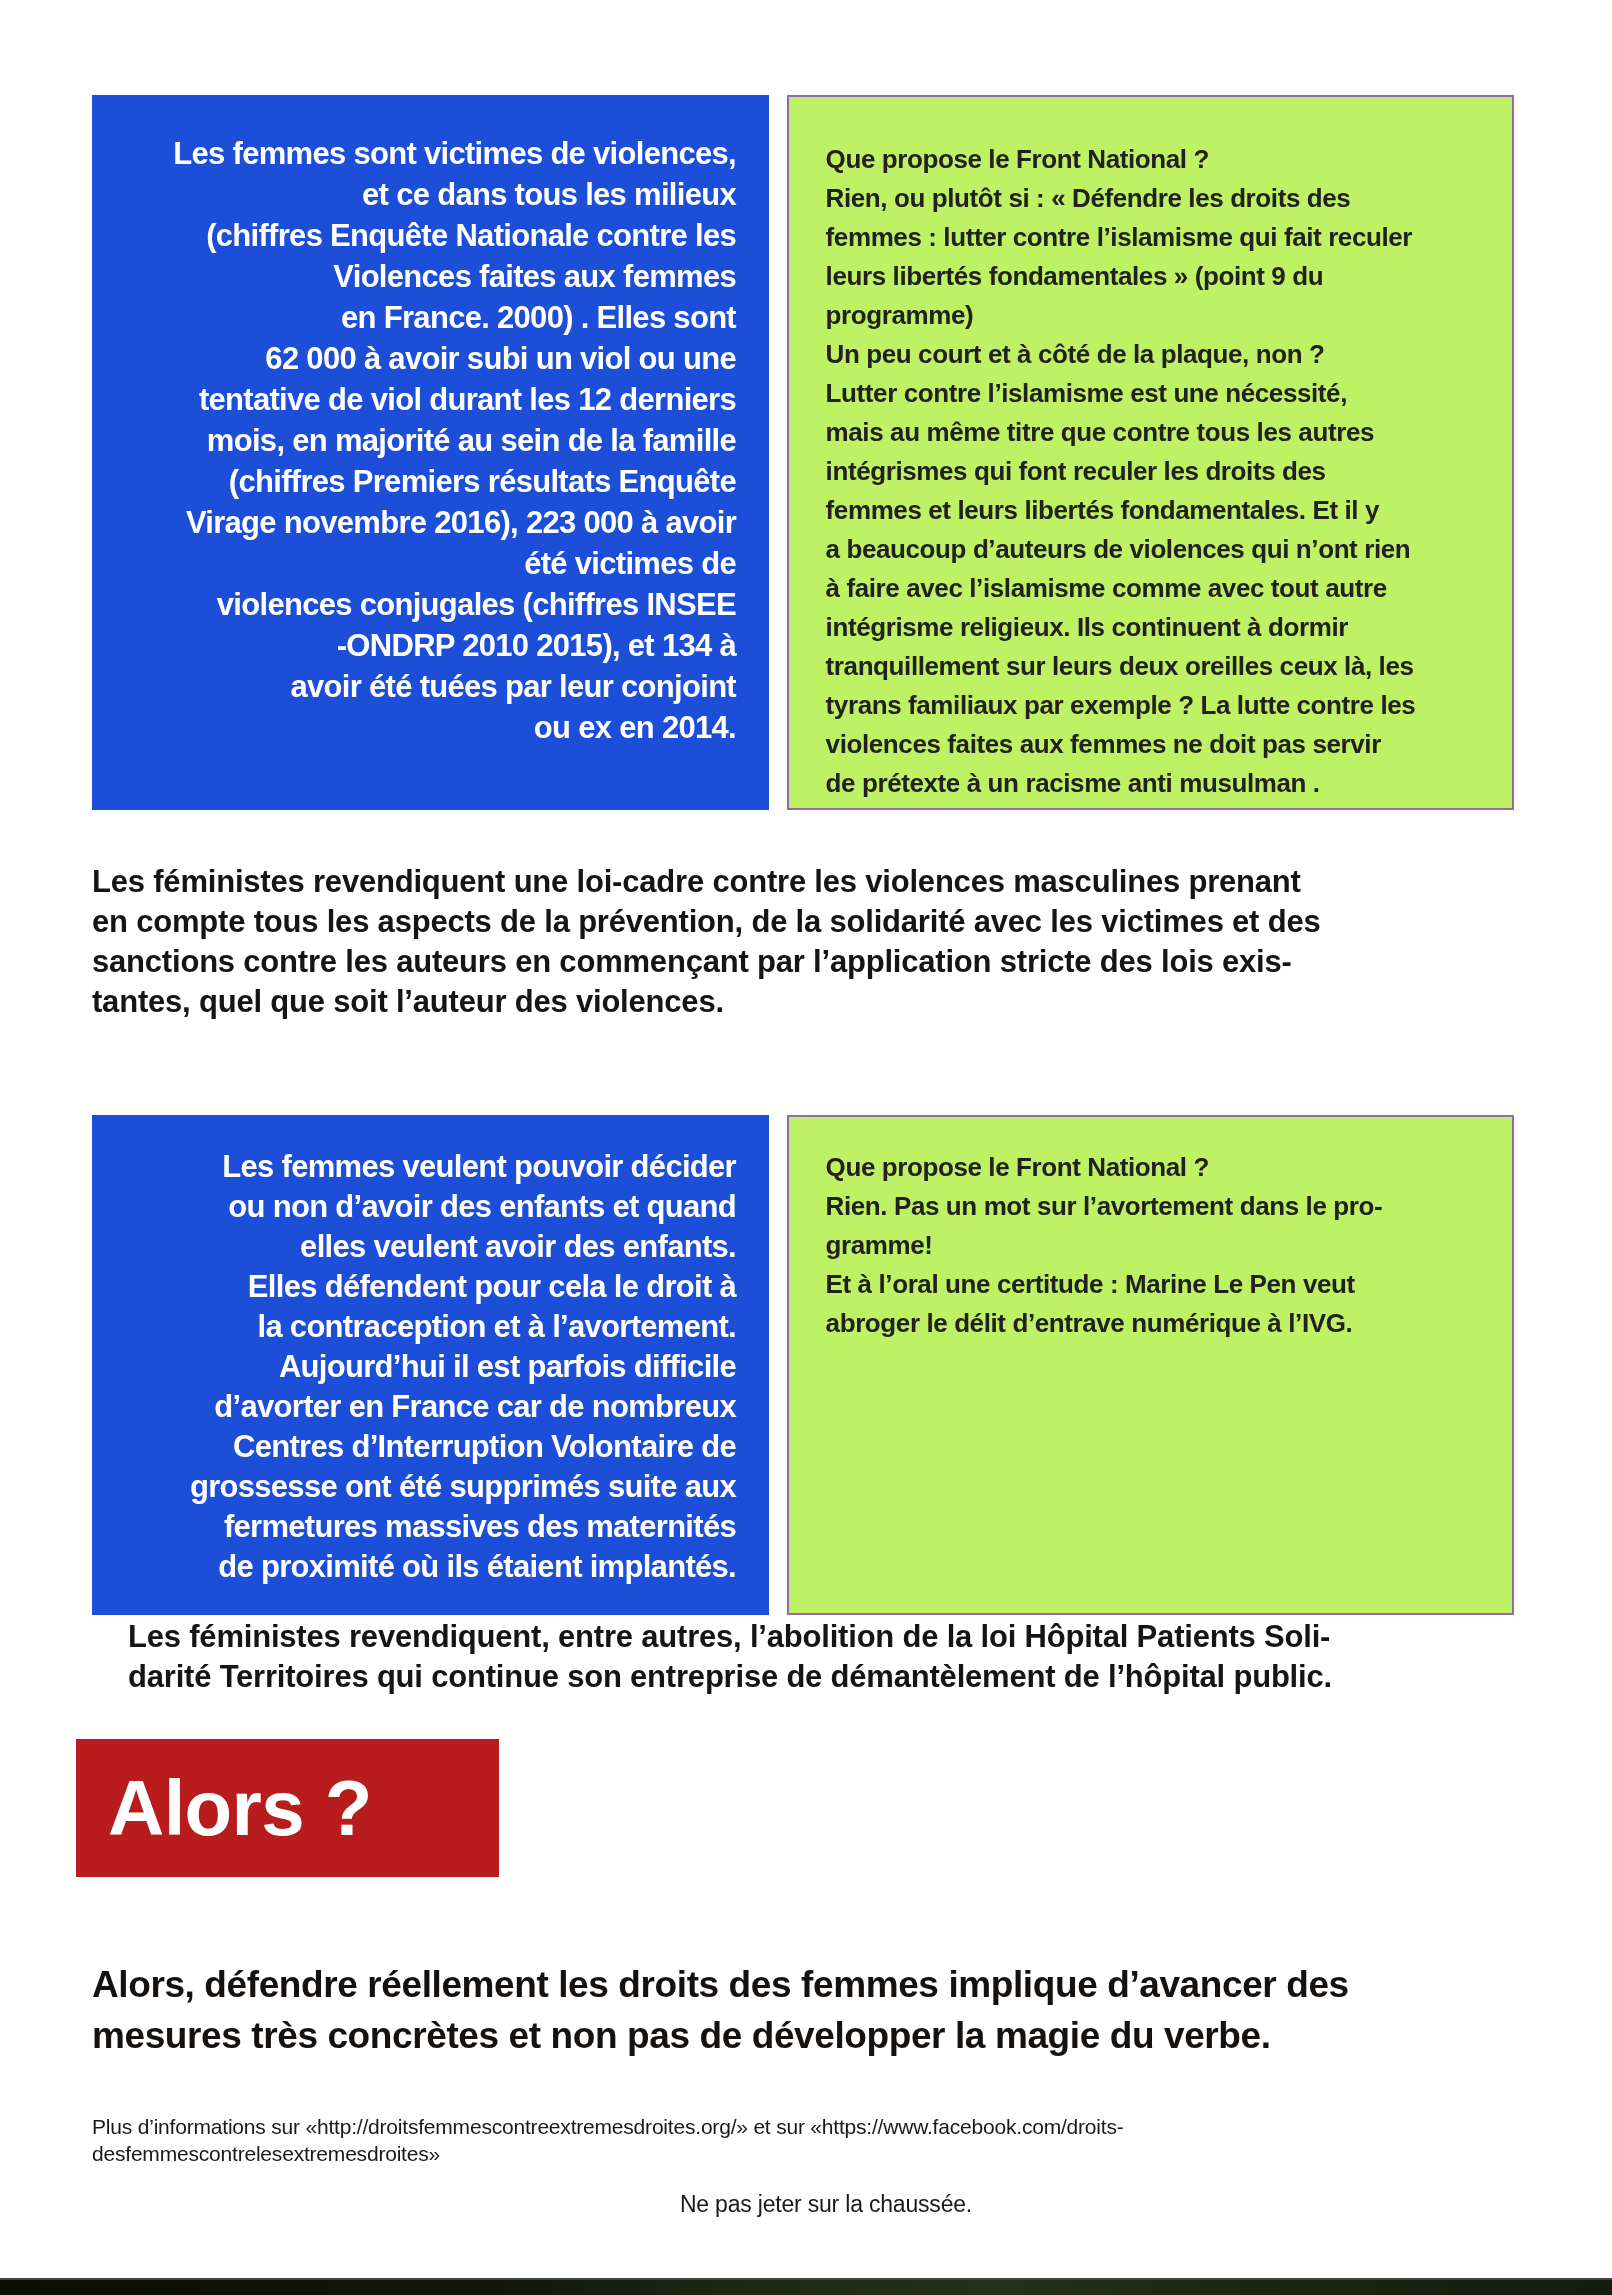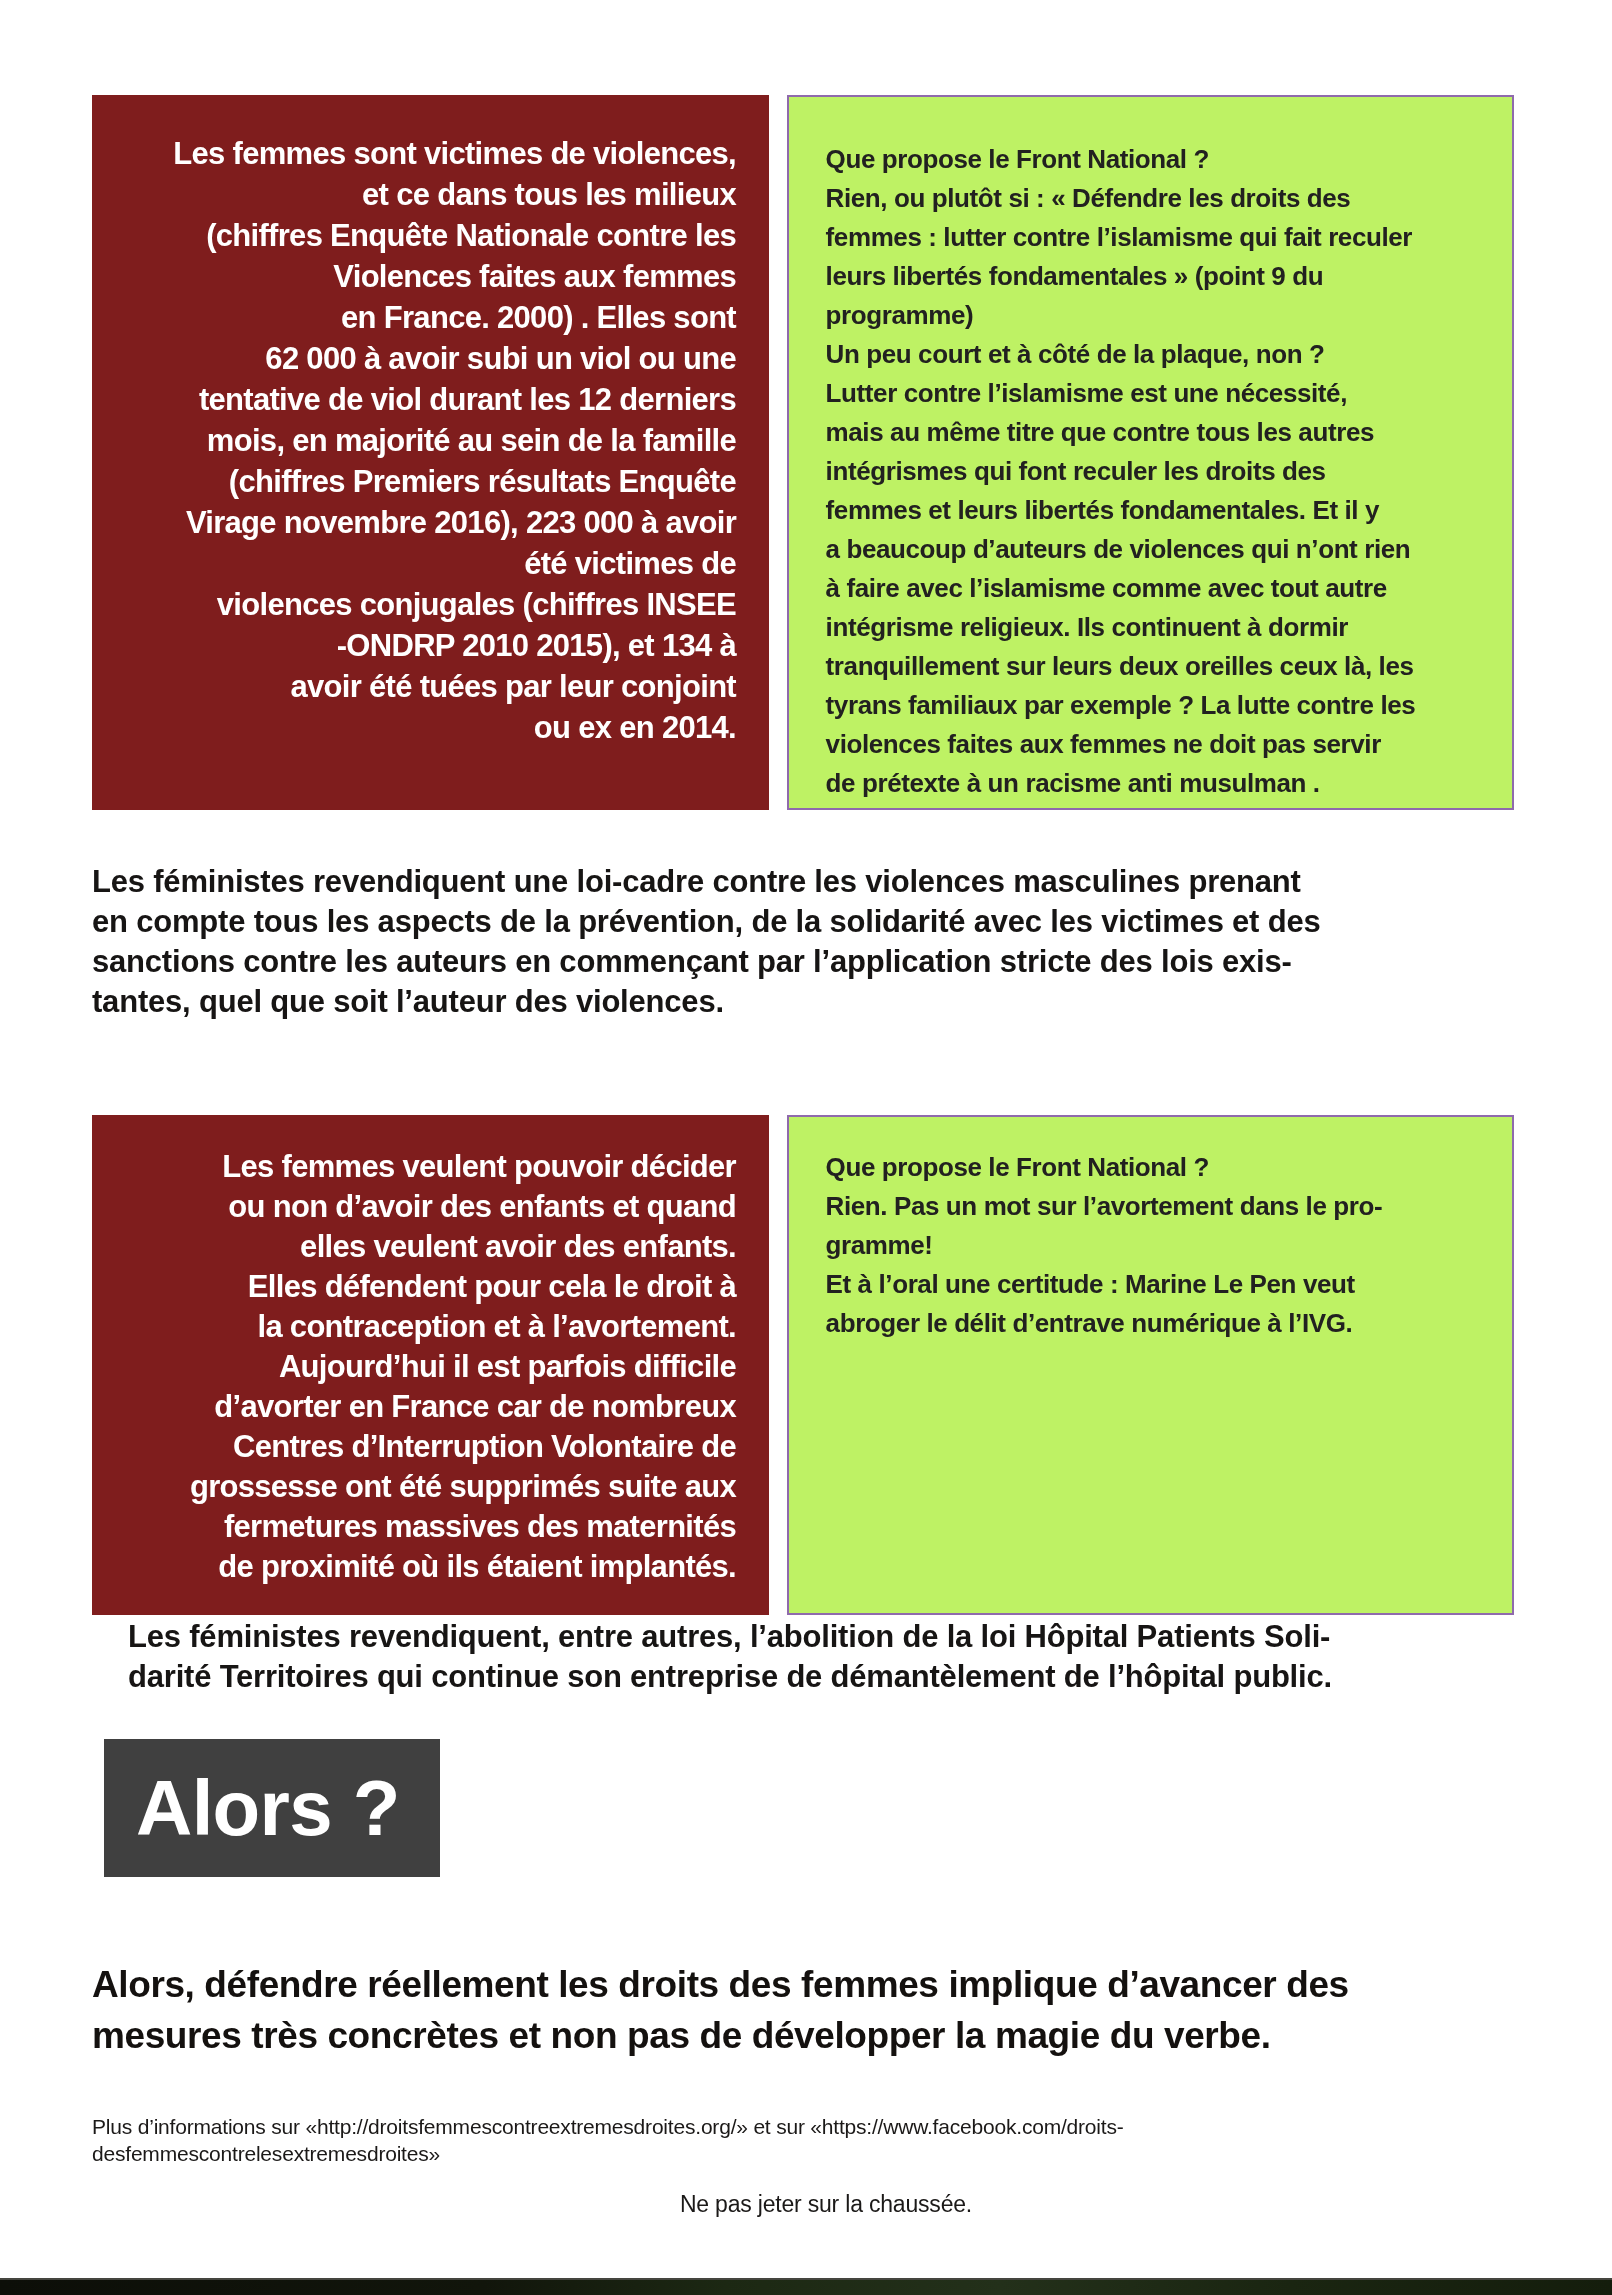--- a/index.html
+++ b/index.html
@@ -19,21 +19,21 @@
     left:92px;
     width:1422px;
     display:flex;
     gap:17.6px;
   }
   #row1{top:95px;height:715px;}
   #row2{top:1067px;height:500px;margin-top:48px;}
   .purple-box{
     width:677px;
     box-sizing:border-box;
-    background:#7f1d1d;
+    background:#1d4ed8;
     color:#ffffff;
     font-weight:700;
     text-align:right;
     white-space:pre-line;
     letter-spacing:-0.7px;
   }
   #purple1{
     font-size:31px;
     line-height:41px;
     padding:38px 33px 0 29px;
@@ -73,24 +73,24 @@
     font-size:31px;
     line-height:40px;
     letter-spacing:-0.2px;
     white-space:pre-line;
   }
   #para1{top:862px;}
   #para2{top:1617px;margin-left:36px;}
   .alors-box{
     position:absolute;
     top:1739px;
-    left:104px;
-    width:336px;
+    left:76px;
+    width:423px;
     height:138px;
-    background:#404040;
+    background:#b91c1c;
     display:flex;
     align-items:center;
   }
   .alors-box span{
     color:#ffffff;
     font-weight:700;
     font-size:78px;
     letter-spacing:-0.7px;
     padding-left:32px;
   }

